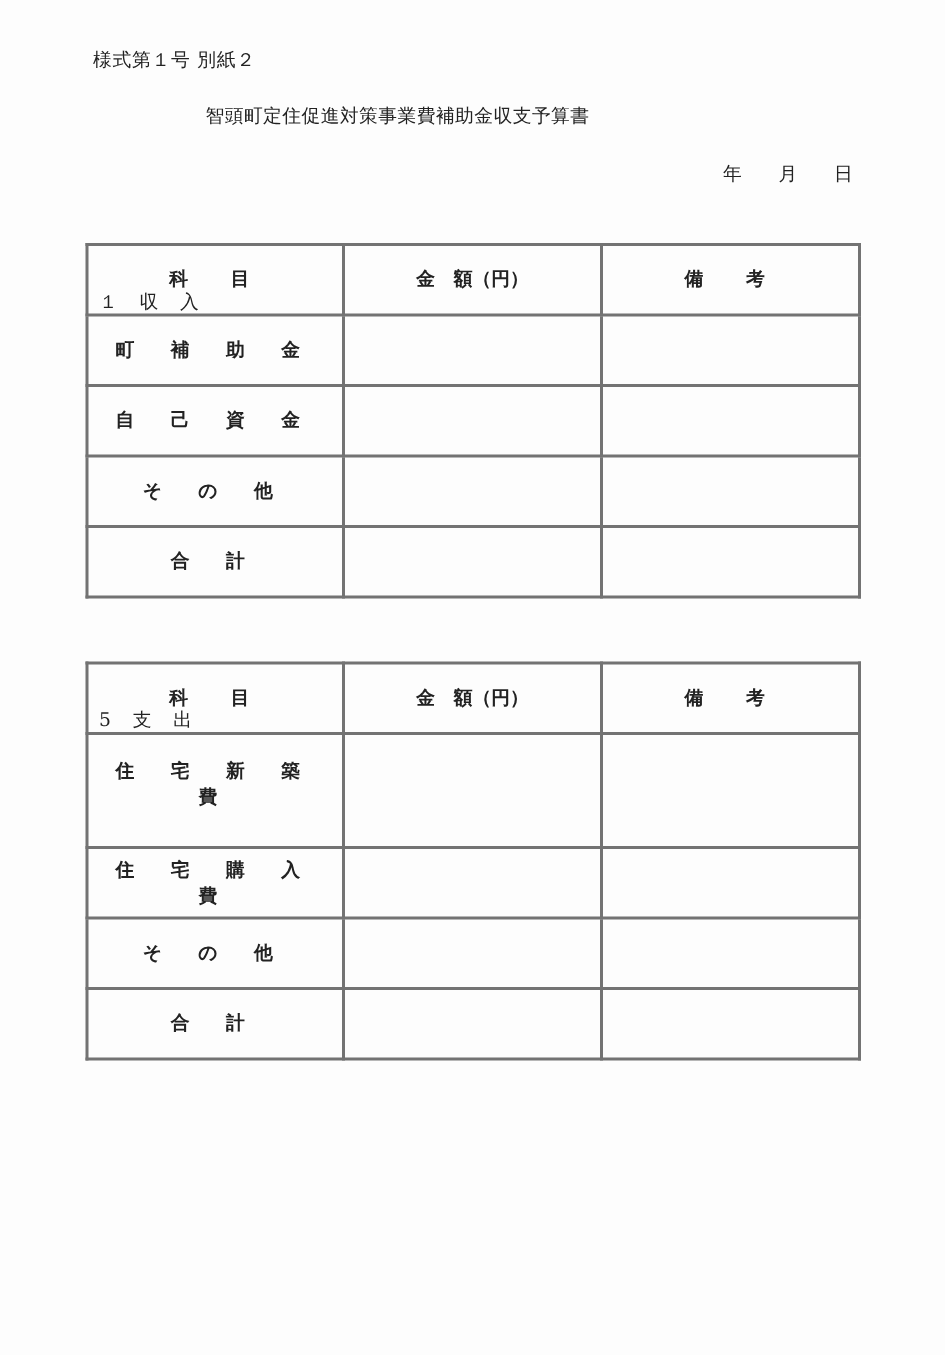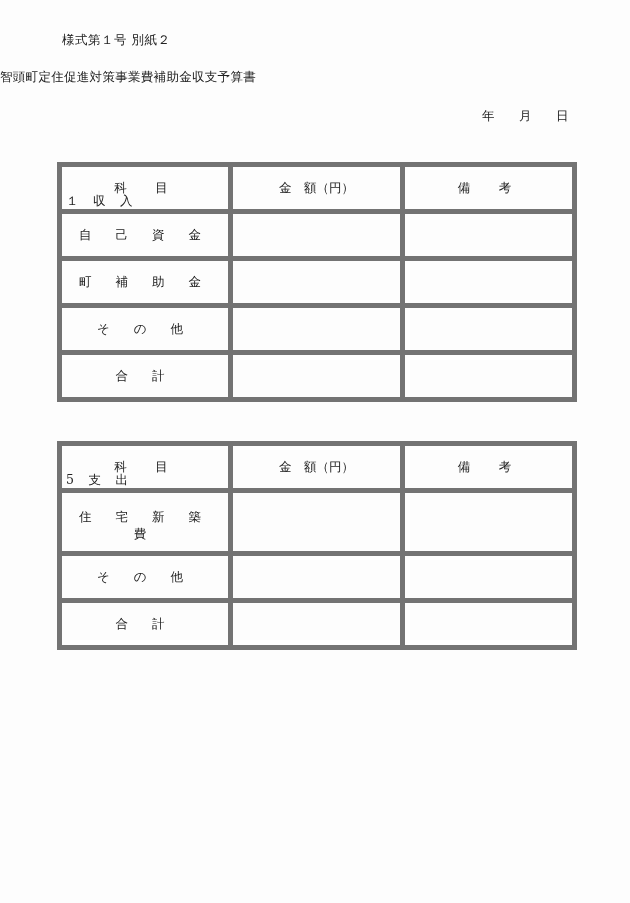--- a/index.html
+++ b/index.html
@@ -6,50 +6,50 @@
   body {
     width: 630px; height: 903px;
     background: #fdfdfd;
     font-family: "DejaVu Serif", "Liberation Serif", serif;
     color: #222;
     position: relative;
     overflow: hidden;
   }
   .abs { position: absolute; }
   .form-no { left: 62px; top: 32px; font-size: 12.5px; letter-spacing: 0.5px; }
-  .title { left: 0; width: 530px; top: 69px; text-align: left; font-size: 12.5px; letter-spacing: 0.3px; }
+  .title { left: 0; width: 530px; top: 69px; text-align: center; font-size: 12.5px; letter-spacing: 0.3px; }
   .date { top: 108px; font-size: 12.5px; }
   .date-y { left: 482px; }
   .date-m { left: 519px; }
   .date-d { left: 556px; }
   .section-label { left: 66px; font-size: 12.5px; letter-spacing: 1px; margin-top: 48px; }
   .sec1 { top: 145px; }
   .sec2 { top: 424px; }
   table.budget {
     position: absolute;
     left: 57px;
     width: 516px;
     border-collapse: collapse;
     table-layout: fixed;
     font-size: 12.5px;
   }
   table.budget td, table.budget th {
-    border: 5px solid #737373;
-    font-weight: normal;
+    border: 2px solid #737373;
+    font-weight: bold;
     text-align: center;
     vertical-align: middle;
     padding: 0;
   }
   table.budget col.c1 { width: 171px; }
   table.budget col.c2 { width: 172px; }
   table.budget col.c3 { width: 172px; }
   .t1 { top: 162px; }
   .t2 { top: 441px; }
   .row-std { height: 47px; }
-  .row-tall { height: 63px; }
+  .row-tall { height: 76px; }
   .row-tall td.label-cell { vertical-align: top; padding-top: 16px; }
   .spaced { letter-spacing: 10px; }
   .spaced-head { letter-spacing: 8px; }
 </style>
 </head>
 <body>
 
 <div class="abs form-no">様式第１号 別紙２</div>
 
 <div class="abs title">智頭町定住促進対策事業費補助金収支予算書</div>
@@ -66,26 +66,26 @@
       <col class="c2">
       <col class="c3">
     </colgroup>
   <tbody>
       <tr class="row-std">
     <th class="spaced-head">科　目</th>
     <th>金　額（円）</th>
     <th class="spaced-head">備　考</th>
   </tr>
   <tr class="row-std">
-    <td class="label-cell spaced">自 己 資 金</td>
+    <td class="label-cell spaced">町 補 助 金</td>
     <td></td>
     <td></td>
   </tr>
   <tr class="row-std">
-    <td class="label-cell spaced">町 補 助 金</td>
+    <td class="label-cell spaced">自 己 資 金</td>
     <td></td>
     <td></td>
   </tr>
   <tr class="row-std">
     <td class="label-cell spaced">そ の 他</td>
     <td></td>
     <td></td>
   </tr>
   <tr class="row-std">
     <td class="label-cell spaced">合 計</td>
@@ -108,20 +108,25 @@
     <th class="spaced-head">科　目</th>
     <th>金　額（円）</th>
     <th class="spaced-head">備　考</th>
   </tr>
   <tr class="row-tall">
     <td class="label-cell spaced">住 宅 新 築 費</td>
     <td></td>
     <td></td>
   </tr>
   <tr class="row-std">
+    <td class="label-cell spaced">住 宅 購 入 費</td>
+    <td></td>
+    <td></td>
+  </tr>
+  <tr class="row-std">
     <td class="label-cell spaced">そ の 他</td>
     <td></td>
     <td></td>
   </tr>
   <tr class="row-std">
     <td class="label-cell spaced">合 計</td>
     <td></td>
     <td></td>
   </tr>
 </tbody>

